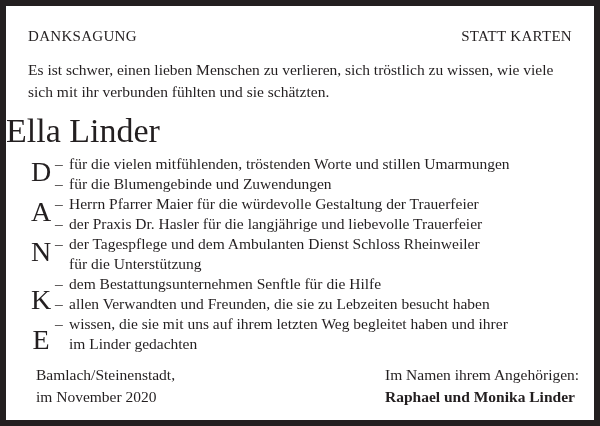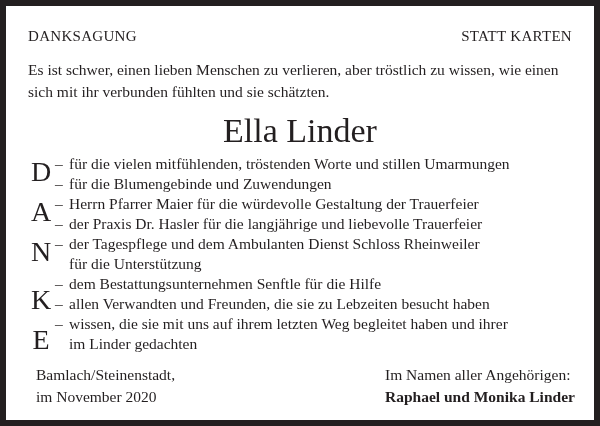--- a/index.html
+++ b/index.html
@@ -1,36 +1,36 @@
 <!DOCTYPE html>
 <html><head>
 <meta charset="utf-8">
 <style>
   html, body { margin:0; padding:0; }
   body { width:600px; height:426px; background:#231f20; font-family:"Liberation Serif","DejaVu Serif",serif; color:#231f20; }
   .card { position:absolute; left:6px; top:6px; width:588px; height:414px; background:#ffffff; }
   .abs { position:absolute; white-space:nowrap; }
   .hdr { font-size:15px; letter-spacing:0.3px; top:22px; }
   .intro { left:22px; top:53px; font-size:15.5px; line-height:22px; white-space:normal; width:550px; }
-  .title { left:0; width:588px; text-align:center; top:106px; font-size:34px; }
+  .title { left:0; width:588px; top:106px; font-size:34px; }
   .letter { font-size:28px; left:24px; width:22px; text-align:center; }
   .item { left:63px; font-size:15.5px; line-height:20px; }
   .dash { position:absolute; left:-14px; }
   .foot { font-size:15.5px; line-height:22px;margin-left:8px; }
   .bold { font-weight:bold; }
 </style>
 </head>
 <body>
 
 <div class="card">
   <div class="abs hdr" style="right:22px;">STATT KARTEN</div>
   <div class="abs hdr" style="left:22px;">DANKSAGUNG</div>
 
   <div class="abs intro">
-    <div>Es ist schwer, einen lieben Menschen zu verlieren, aber tröstlich zu wissen, wie einen</div>
+    <div>Es ist schwer, einen lieben Menschen zu verlieren, sich tröstlich zu wissen, wie viele</div>
     <div>sich mit ihr verbunden fühlten und sie schätzten.</div>
   </div>
 
   <div class="abs title">Ella Linder</div>
 
   <div class="abs letter" style="top:150px;">D</div>
   <div class="abs letter" style="top:190px;">A</div>
   <div class="abs letter" style="top:230px;">N</div>
   <div class="abs letter" style="top:278px;">K</div>
   <div class="abs letter" style="top:318px;">E</div>
@@ -44,16 +44,16 @@
   <div class="abs item" style="top:268px;"><span class="dash">–</span><span>dem Bestattungsunternehmen Senftle für die Hilfe</span></div>
   <div class="abs item" style="top:288px;"><span class="dash">–</span><span>allen Verwandten und Freunden, die sie zu Lebzeiten besucht haben</span></div>
   <div class="abs item" style="top:308px;"><span class="dash">–</span><span>wissen, die sie mit uns auf ihrem letzten Weg begleitet haben und ihrer</span></div>
   <div class="abs item" style="top:328px;"><span>im Linder gedachten</span></div>
 
   <div class="abs foot" style="left:22px; top:358px;">
     <div>Bamlach/Steinenstadt,</div>
     <div>im November 2020</div>
   </div>
   <div class="abs foot" style="left:371px; top:358px;">
-    <div>Im Namen aller Angehörigen:</div>
+    <div>Im Namen ihrem Angehörigen:</div>
     <div class="bold">Raphael und Monika Linder</div>
   </div>
 </div>
 
 </body></html>

